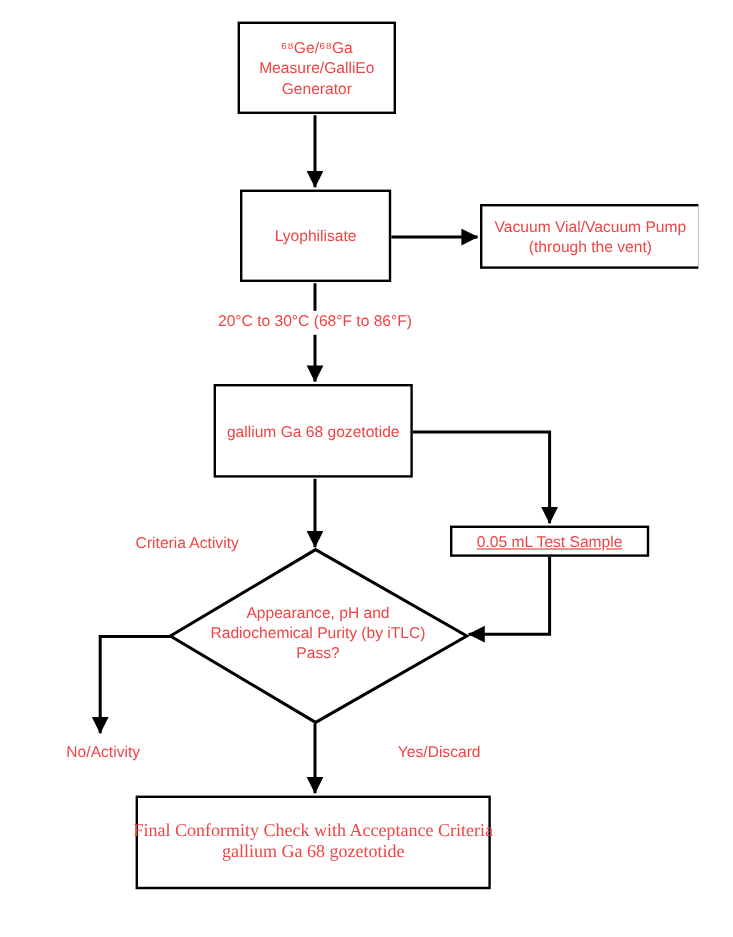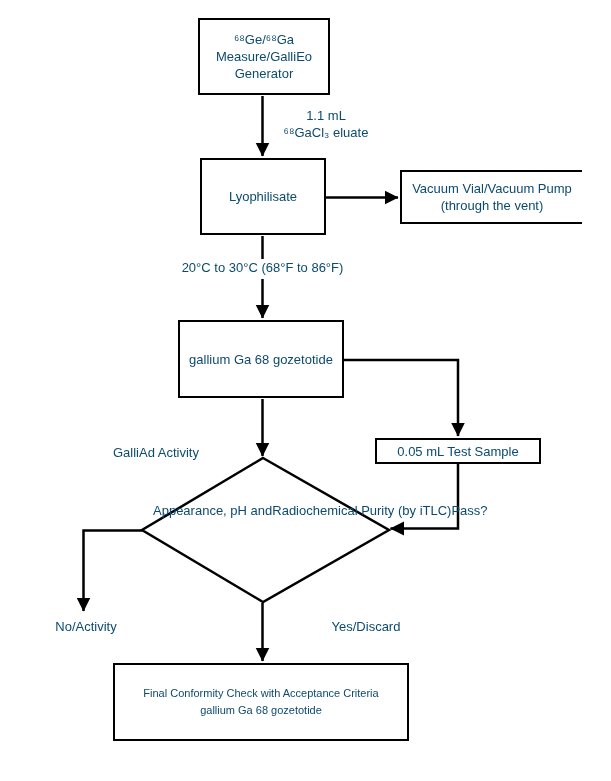--- a/index.html
+++ b/index.html
@@ -1,21 +1,21 @@
 <!DOCTYPE html>
 <html><head>
 <meta charset="utf-8">
 <style>
   html,body{margin:0;padding:0;background:#ffffff;}
   .canvas{
     position:relative;
     width:582px;height:781px;
     background:#ffffff;
     font-family:"Liberation Sans","DejaVu Sans",sans-serif;
-    color:#0c4a6e;
+    color:#ef4444;
     overflow:hidden;
   }
   .layer{position:absolute;left:0;top:0;}
   .node{
     position:absolute;
     box-sizing:border-box;
     background:#ffffff;
     border:2px solid #000000;
     display:flex;
     flex-direction:column;
@@ -23,25 +23,25 @@
     justify-content:center;
     text-align:center;
     font-size:13px;
     line-height:17px;
   }
   .node div{white-space:nowrap;}
   .n-generator{left:198px;top:18px;width:132px;height:77px;}
   .n-lyophilisate{left:200px;top:158px;width:126px;height:77px;}
   .n-vacuum{left:400px;top:170px;width:184px;height:54px;}
   .n-gozetotide{left:178px;top:320px;width:166px;height:78px;}
-  .n-testsample{left:375px;top:438px;width:166px;height:26px;border-width:2px;}
-  .n-final{left:113px;top:663px;width:296px;height:78px;font-size:11px;}
+  .n-testsample{left:375px;top:438px;width:166px;height:26px;border-width:2px;text-decoration:underline;}
+  .n-final{left:113px;top:663px;width:296px;height:78px;font-size:15px;font-family:Liberation Serif, serif;}
   .decision-text{
     position:absolute;left:153px;top:503px;width:224px;
-    display:flex;flex-direction:row;align-items:center;justify-content:flex-start;
+    display:flex;flex-direction:column;align-items:center;justify-content:flex-start;
     text-align:left;font-size:13px;line-height:16.5px;
   }
   .decision-text div{white-space:nowrap;}
   .edge-label{
     position:absolute;
     text-align:center;
     font-size:13px;
     line-height:17px;
   }
   .edge-label div{white-space:nowrap;}
@@ -109,28 +109,24 @@
     <div>Final Conformity Check with Acceptance Criteria</div>
     <div>gallium Ga 68 gozetotide</div>
   </div>
 
   <div class="decision-text">
     <div>Appearance, pH and</div>
     <div>Radiochemical Purity (by iTLC)</div>
     <div>Pass?</div>
   </div>
 
-  <div class="edge-label l-eluate">
-    <div>1.1 mL</div>
-    <div>⁶⁸GaCl₃ eluate</div>
-  </div>
 
   <div class="edge-label l-temp">
     <div>20°C to 30°C (68°F to 86°F)</div>
   </div>
 
-  <div class="edge-label l-measure">GalliAd Activity</div>
+  <div class="edge-label l-measure">Criteria Activity</div>
 
   <div class="edge-label l-no">No/Activity</div>
 
   <div class="edge-label l-yes">Yes/Discard</div>
 
 </div>
 
 </body></html>

